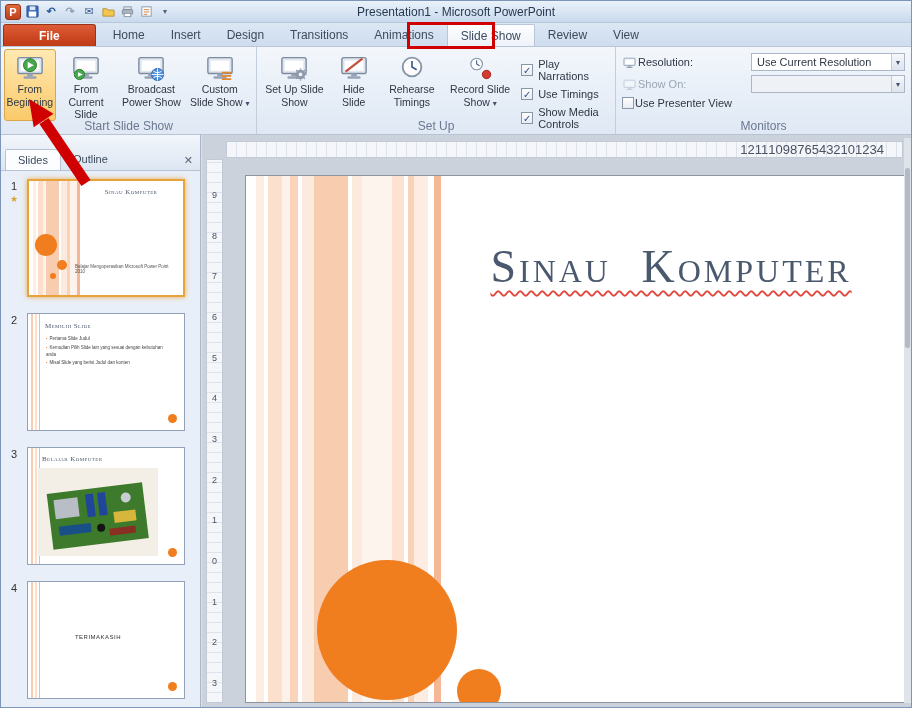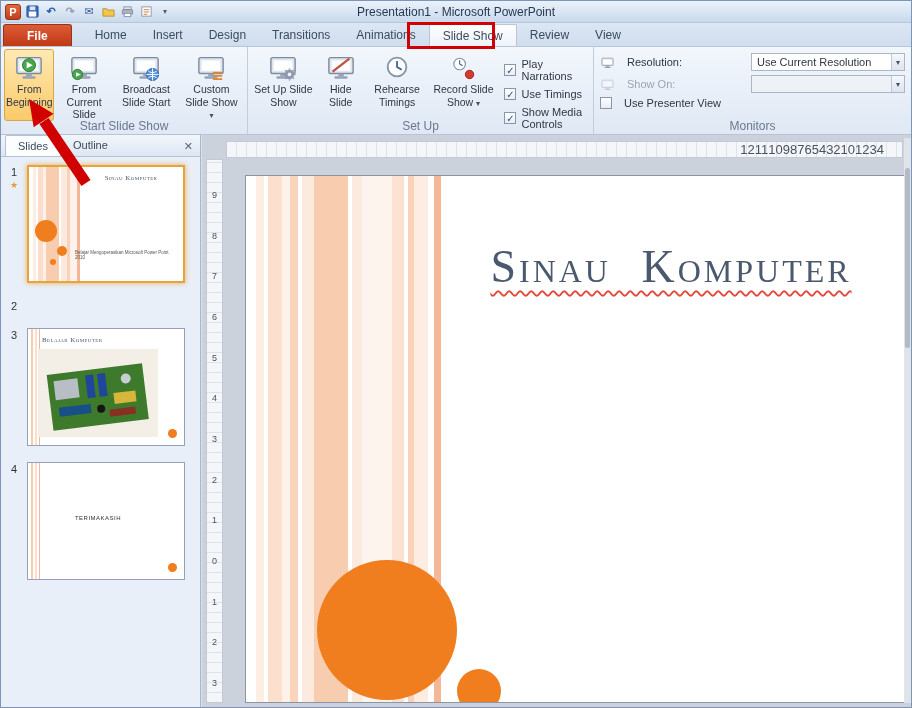--- a/index.html
+++ b/index.html
@@ -14,49 +14,49 @@
   .qicon svg { width:13px; height:13px; }
   .plogo { background:linear-gradient(#e06a3c,#c0401c); color:#fff; font-weight:bold; font-size:11px; border-radius:3px; border:1px solid #96331a; }
   .undo { color:#2e5fa3; font-weight:bold; }
   .redo { color:#93a2b5; font-weight:bold; }
   .qdrop { font-size:8px; color:#51617a; }
   .wtitle { position:absolute; left:0; right:0; text-align:center; font-size:12px; color:#273a50; pointer-events:none; }
 
   
   .tabrow { height:24px; background:linear-gradient(#dce7f4,#cfddee); display:flex; align-items:flex-end; border-bottom:1px solid #b9c6d8; padding-left:2px; }
   .tab { height:22px; line-height:22px; padding:0 13px; font-size:12px; color:#3e4b5d; }
-  .tab.file { background:linear-gradient(#dd5b37,#bf3a15); color:#fff; font-weight:bold; padding:0 23px; border-radius:3px 3px 0 0; margin-right:10px; border:1px solid #96331a; border-bottom:none; }
+  .tab.file { background:linear-gradient(#dd5b37,#bf3a15); color:#fff; font-weight:bold; padding:0 35px; border-radius:3px 3px 0 0; margin-right:4px; border:1px solid #96331a; border-bottom:none; }
   .tab.active { background:linear-gradient(#fdfeff,#eef3fa); border:1px solid #b9c6d8; border-bottom:none; border-radius:2px 2px 0 0; }
 
   
   .ribbon { position:relative; height:88px; background:linear-gradient(#f3f7fc,#dfe8f4); border-bottom:1px solid #b7c4d6; display:flex; }
   .rgroup { position:relative; border-right:1px solid #c3cedd; padding:2px 3px 14px; display:flex; align-items:flex-start; }
   .glabel { position:absolute; left:0; right:0; bottom:1px; text-align:center; font-size:12px; color:#6a7890; }
   .bbtn { min-width:50px; max-width:70px; padding:3px 2px 2px; display:flex; flex-direction:column; align-items:center; text-align:center; font-size:10.5px; line-height:1.2; color:#2f3744; border:1px solid transparent; border-radius:3px; height:72px; }
   .bbtn svg { width:30px; height:28px; margin-bottom:2px; flex:none; }
   .bbtn.hl { background:linear-gradient(#ffe9b2,#fbca6a); border-color:#d9a64e; }
   .drop { font-size:8px; color:#44506b; }
   .cbcol { display:flex; flex-direction:column; justify-content:flex-start; padding:6px 4px 0 6px; }
   .cbrow { display:flex; align-items:center; gap:5px; font-size:11px; color:#2f3744; margin:3px 0; }
   .cb { width:12px; height:12px; border:1px solid #8a97a8; background:linear-gradient(#fff,#e8ecf2); display:inline-flex; align-items:center; justify-content:center; font-size:10px; color:#2c4f84; flex:none; }
   .mon { display:flex; flex-direction:column; padding:4px 6px 14px; flex:1; border-right:none; }
-  .mrow { display:flex; align-items:center; gap:12px; font-size:11px; color:#2f3744; margin:2px 0; }
+  .mrow { display:flex; align-items:center; gap:1px; font-size:11px; color:#2f3744; margin:2px 0; }
   .mrow .mlabel { width:66px; }
   .mini { width:15px; height:13px; flex:none; }
   .dd { width:154px; height:18px; background:#fff; border:1px solid #abb6c6; display:flex; align-items:center; justify-content:space-between; padding-left:5px; font-size:11px; color:#2f3744;margin-left:46px; }
   .da { width:13px; height:16px; background:linear-gradient(#f6f8fb,#dde4ee); border-left:1px solid #c0c9d6; display:flex; align-items:center; justify-content:center; font-size:8px; color:#44506b; }
   .dis, .dis .dd { color:#9aa5b5; }
   .dd.off { background:#eef1f6; }
 
   
   .content { position:absolute; top:134px; left:0; right:0; bottom:0; }
 
   
   .lpanel { position:absolute; left:0; top:0; bottom:0; width:200px; background:#e9eff8; border-right:1px solid #aab6c8; }
-  .ptabs { height:22px; display:flex; align-items:flex-end; background:linear-gradient(#f2f6fb,#dde6f2); border-bottom:1px solid #b7c3d4; padding-left:4px; }
+  .ptabs { height:36px; display:flex; align-items:flex-end; background:linear-gradient(#f2f6fb,#dde6f2); border-bottom:1px solid #b7c3d4; padding-left:4px; }
   .ptab { height:21px; line-height:21px; padding:0 12px; font-size:11px; color:#3e4b5d; }
   .ptab.active { background:#fbfdff; border:1px solid #b7c3d4; border-bottom:none; border-radius:2px 2px 0 0; }
   .pclose { margin-left:auto; margin-right:7px; margin-bottom:3px; font-size:11px; color:#5a6878; }
   .tlist { padding-top:8px; }
   .trow { display:flex; margin-bottom:16px; }
   .tnum { width:26px; text-align:center; font-size:11px; color:#333; padding-top:1px; }
   .tstar { font-size:9px; color:#d9a33c; display:block; margin-top:2px; }
   .thumb { position:relative; width:158px; height:118px; background:#fff; border:1px solid #93a2b8; overflow:hidden; }
   .thumb.sel { border:2px solid #e8a33d; box-shadow:0 0 5px rgba(234,160,50,.85); }
   .t-stripes1 { position:absolute; left:4px; top:0; bottom:0; width:52px;
@@ -205,21 +205,21 @@
             <use href="#sym-monitor"></use>
             <use href="#sym-playsmall"></use>
           </svg>
         <span>From Current Slide</span>
       </div>
       <div class="bbtn">
         <svg viewBox="0 0 32 30">
             <use href="#sym-monitor"></use>
             <use href="#sym-globe"></use>
           </svg>
-        <span>Broadcast Slide Start</span>
+        <span>Broadcast Power Show</span>
       </div>
       <div class="bbtn">
         <svg viewBox="0 0 32 30">
             <use href="#sym-monitor"></use>
             <use href="#sym-lines"></use>
           </svg>
         <span><span>Custom Slide Show</span> <span class="drop">▾</span></span>
       </div>
       <div class="glabel">Start Slide Show</div>
     </div>
@@ -319,20 +319,30 @@
             <div class="ttitle t1title">Sinau Komputer</div>
             <div class="tc" style="left:6px;top:53px;width:22px;height:22px;"></div>
             <div class="tc" style="left:28px;top:79px;width:10px;height:10px;"></div>
             <div class="tc" style="left:21px;top:92px;width:6px;height:6px;"></div>
             <div class="t1sub">Belajar  Mengoperasikan  Microsoft  Power  Point 2010</div>
           </div>
         </div>
 
         <div class="trow">
           <div class="tnum">2</div>
+          <div class="thumb">
+            <div class="t-stripes2"></div>
+            <div class="ttitle t2title">Memilih Slide</div>
+            <ul class="tbullets">
+              <li>Pertama  Slide Judul</li>
+              <li>Kemudian Pilih Slide lain yang sesuai dengan kebutuhan anda</li>
+              <li>Misal Slide yang berisi Judul dan konten</li>
+            </ul>
+            <div class="tdot"></div>
+          </div>
         </div>
 
         <div class="trow">
           <div class="tnum">3</div>
           <div class="thumb">
             <div class="t-stripes2"></div>
             <div class="ttitle t3title">Belajar Komputer</div>
             <svg class="tphoto" viewBox="0 0 120 88">
               <rect width="120" height="88" fill="#f3efe7"></rect>
               <g transform="rotate(-7 60 50)">

